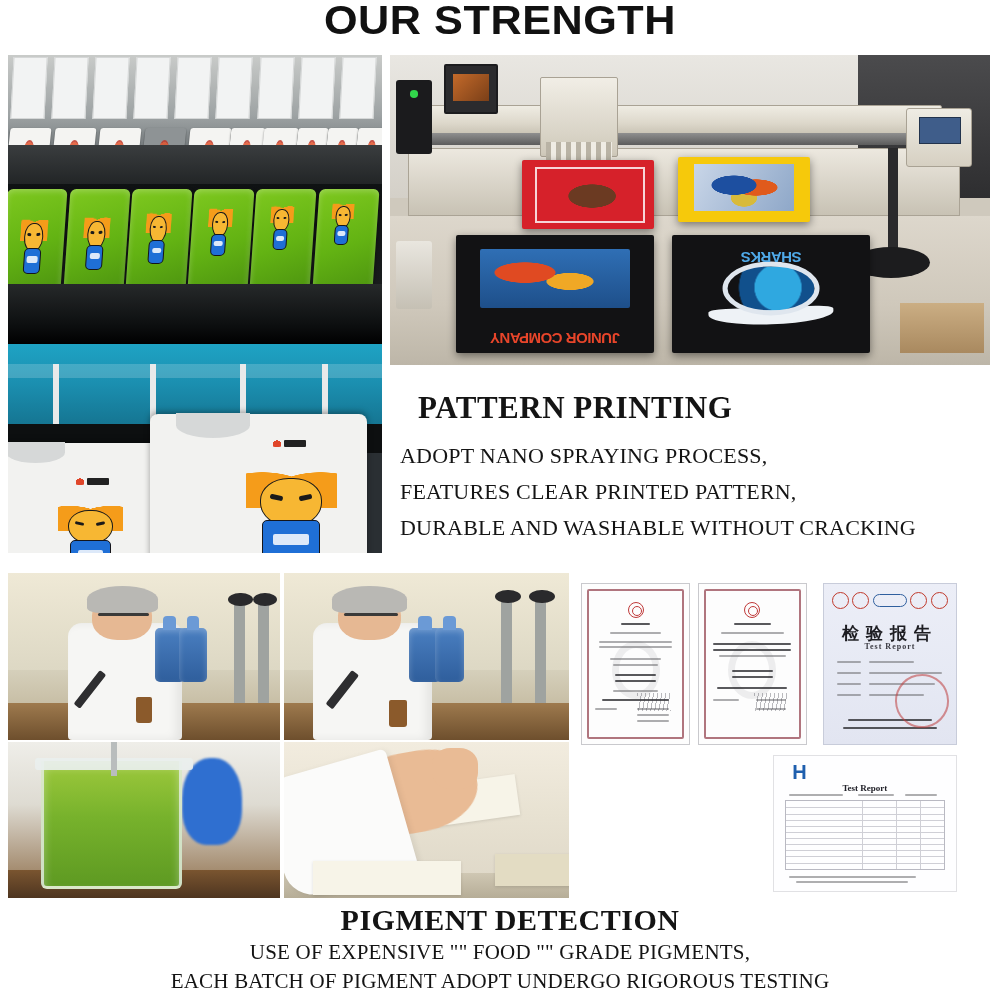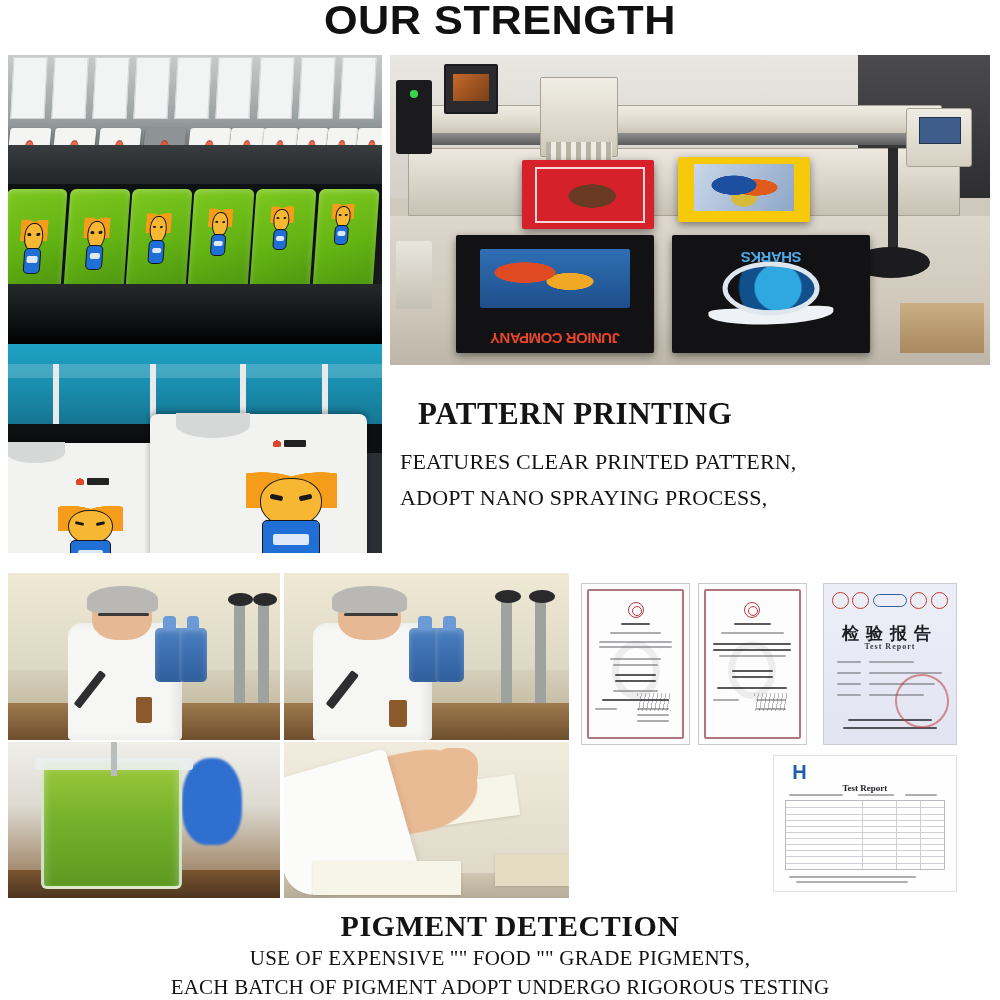--- a/index.html
+++ b/index.html
@@ -156,21 +156,21 @@
   .pr-standbase { position:absolute; right:10%; top:62%; width:13%; height:10%;
      background:#1c1c1e; border-radius:50%; }
   .pr-standpole { position:absolute; right:15.4%; top:30%; width:1.6%; height:34%;
      background:#2a2a2c; }
   .pr-bucket { position:absolute; left:1%; top:60%; width:6%; height:22%;
      background:linear-gradient(180deg,#e9e6df,#c5c0b4); border-radius:3px; }
   .pr-box { position:absolute; right:1%; bottom:4%; width:14%; height:16%;
      background:linear-gradient(180deg,#cbae84,#a9895f); }
 
   
-  .txt-block { position:absolute; font-family:"Liberation Serif", serif; color:#141414;margin-top:6px; }
+  .txt-block { position:absolute; font-family:"Liberation Serif", serif; color:#141414; }
   #pattern-block { left: 400px; top: 390px; width: 600px; }
   #pattern-block .heading {
     font-size: 31px; font-weight: 700; letter-spacing: 0.5px;
     margin-left: 18px; margin-bottom: 12px;
   }
   #pattern-block .line { font-size: 22px; line-height: 36px; letter-spacing: 0.2px; }
 
   
   #tile-lab1 { left: 8px; top: 573px; width: 272px; height: 167px; }
   #tile-lab2 { left: 284px; top: 573px; width: 285px; height: 167px; }
@@ -451,22 +451,23 @@
       <div class="pr-art-sharks">
         <div class="banner"></div>
         <div class="ring"></div>
         <div class="word">SHARKS</div>
       </div>
     </div>
   </div>
 
   <div class="txt-block" id="pattern-block">
     <div class="heading">PATTERN PRINTING</div>
+    <div class="line">ADOPT NANO SPRAYING PROCESS,</div>
     <div class="line">FEATURES CLEAR PRINTED PATTERN,</div>
-    <div class="line">ADOPT NANO SPRAYING PROCESS,</div>
+    <div class="line">DURABLE AND WASHABLE WITHOUT CRACKING</div>
   </div>
 
   <div class="tile" id="tile-lab1">
     <div class="lab-bg"></div>
       <div class="lab-wall"></div>
       <div class="lab-bench"></div>
     <div class="lab-coat" style="left:22%;top:30%;width:42%;height:70%;"></div>
     <div class="lab-head" style="left:31%;top:12%;width:22%;height:28%;"></div>
     <div class="lab-hair" style="left:29%;top:8%;width:26%;height:16%;"></div>
     <div class="lab-glasses" style="left:33%;top:24%;width:19%;"></div>

